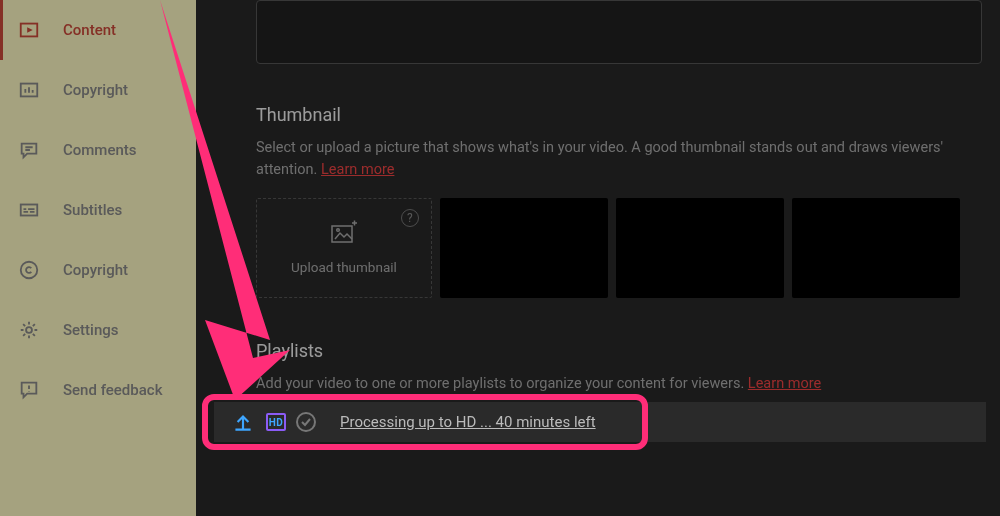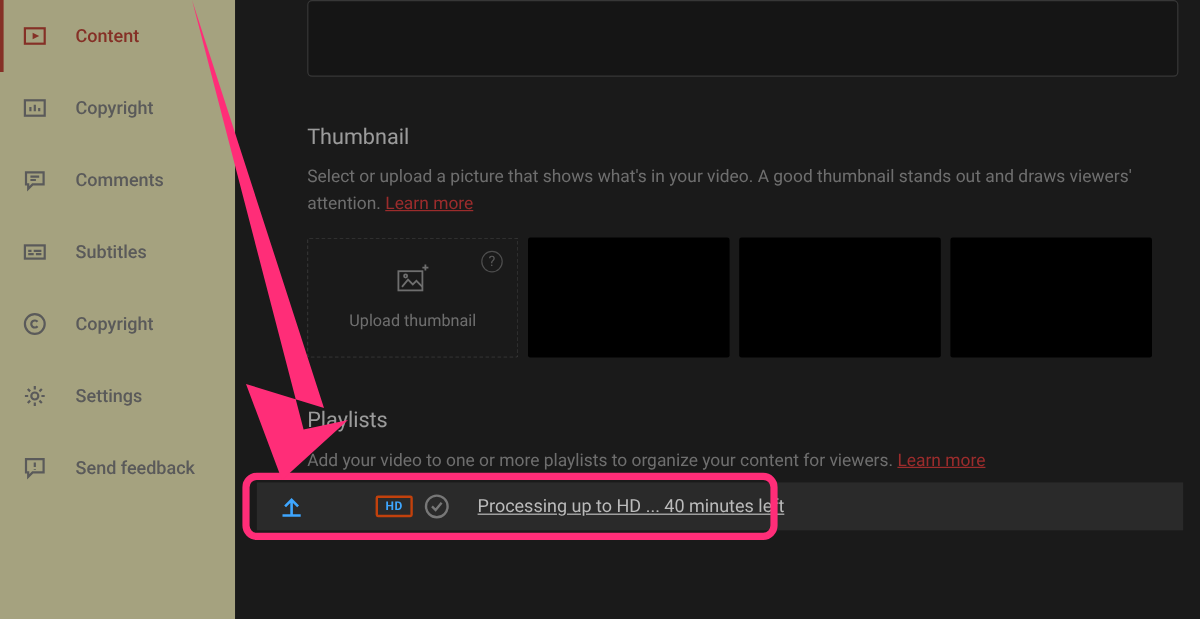--- a/index.html
+++ b/index.html
@@ -113,29 +113,28 @@
     display: flex; align-items: center;
     padding: 0 16px;
     z-index: 20;
   }
   .proc-icon {
     width: 26px; height: 26px;
     display: flex; align-items: center; justify-content: center;
     margin-right: 10px;
   }
   .hd-badge {
-    width: 31px; height: 18px;
-    border: 2px solid #c2410c;
+    width: 20px; height: 18px;
+    border: 2px solid #8b5cf6;
     color: #3ea6ff;
     font-size: 10px; font-weight: 700;
     display: flex; align-items: center; justify-content: center;
     border-radius: 2px;
     margin-right: 10px;
     letter-spacing: 0.5px;
-    margin-left: 47px;
   }
   .check-ring {
     width: 20px; height: 20px;
     border: 2px solid #777; border-radius: 50%;
     display: flex; align-items: center; justify-content: center;
     margin-right: 24px;
   }
   .proc-text { color: #bbb; font-size: 15px; text-decoration: underline; }
 
   

